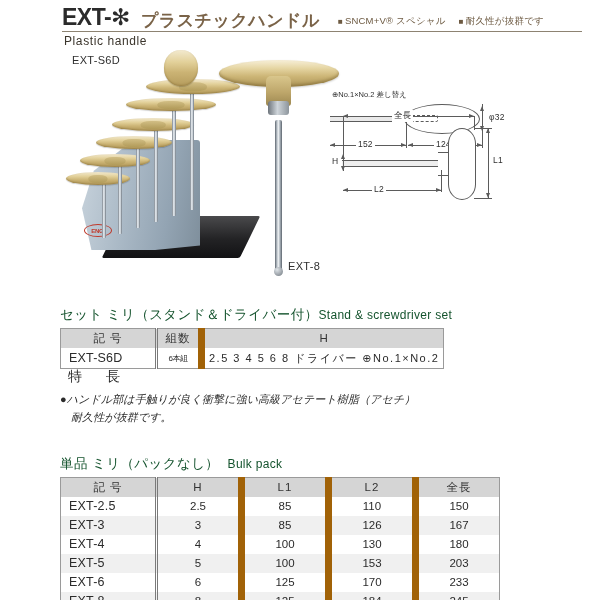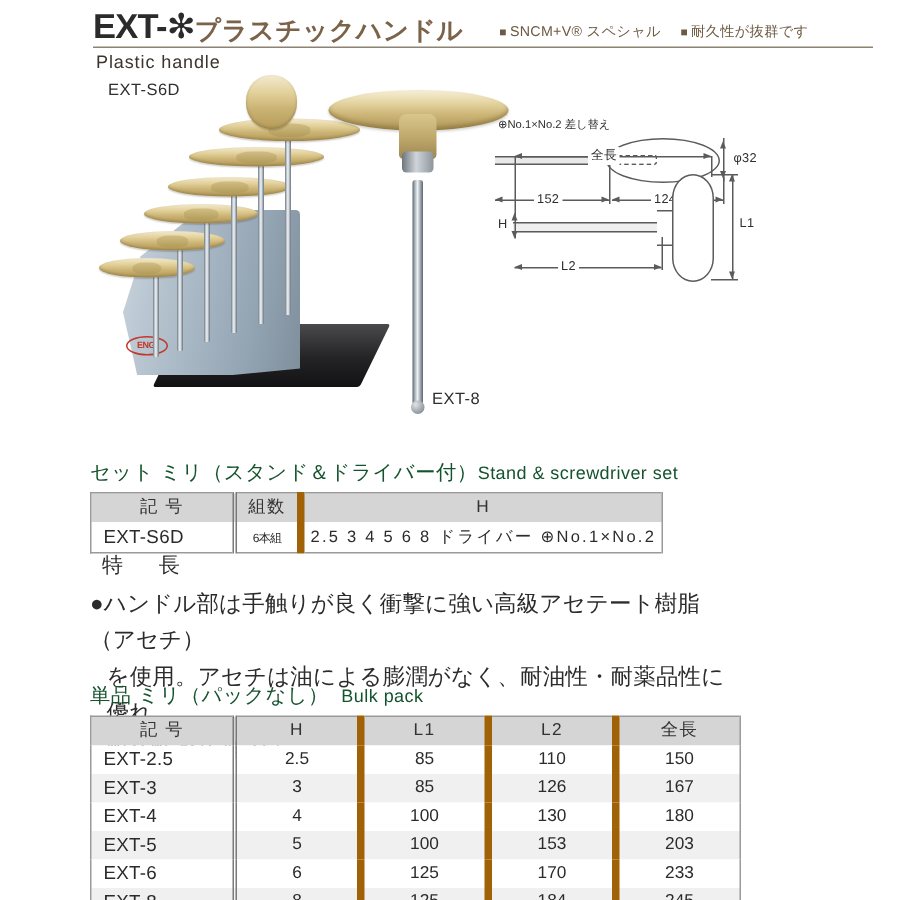--- a/index.html
+++ b/index.html
@@ -7,30 +7,30 @@
     width:600px;height:600px;overflow:hidden;
     background:#ffffff;
     font-family:"Liberation Sans","DejaVu Sans",sans-serif;
     color:#231f20;
     -webkit-font-smoothing:antialiased;
   }
   .page{position:relative;width:600px;height:600px;}
 
   
   .header{position:absolute;left:62px;top:6px;width:520px;}
-  .hdr-row{display:flex;align-items:flex-end;gap:0;}
+  .hdr-row{display:flex;align-items:flex-end;gap:11px;}
   .hdr-code{
     font-size:23px;font-weight:bold;letter-spacing:-0.5px;
     color:#2b2b2b;line-height:1;
   }
   .hdr-jp{
     font-size:17px;font-weight:bold;color:#7a6348;line-height:1;
     letter-spacing:0.5px;
   }
-  .hdr-tags{display:flex;gap:13px;align-items:center;margin-left:24px;padding-bottom:1px;}
+  .hdr-tags{display:flex;gap:13px;align-items:center;margin-left:7px;padding-bottom:1px;}
   .tag{font-size:9.5px;color:#6d5a42;white-space:nowrap;letter-spacing:0.2px;}
   .tag .sq{font-size:8px;margin-right:2px;}
   .hdr-rule{
     position:absolute;left:0;top:25px;width:520px;height:1px;background:#8d8372;
   }
   .hdr-sub{
     position:absolute;left:2px;top:28px;
     font-size:12px;color:#3b352c;letter-spacing:0.6px;
   }
 
@@ -104,21 +104,21 @@
     position:absolute;left:206px;top:28px;width:25px;height:30px;
     background:linear-gradient(180deg,#d9c68c 0%,#bda66a 55%,#9c8750 100%);
     border-radius:5px 5px 3px 3px;
   }
   .big-collar{
     position:absolute;left:208px;top:53px;width:21px;height:14px;border-radius:3px;
     background:linear-gradient(90deg,#6e757c,#cfd5da 45%,#8d959c);
   }
 
   
-  .tech{position:absolute;left:330px;top:78px;width:268px;height:200px;}
+  .tech{position:absolute;left:330px;top:90px;width:268px;height:200px;}
   .tl{position:absolute;background:#5b5b5b;}
   .th{height:1px;}
   .tv{width:1px;}
   .dimtxt{
     position:absolute;font-size:8.5px;color:#2f2f2f;white-space:nowrap;letter-spacing:0.2px;
     background:#fff;padding:0 2px;
   }
   .arrowL,.arrowR{position:absolute;width:0;height:0;border-top:2.5px solid transparent;border-bottom:2.5px solid transparent;}
   .arrowL{border-right:5px solid #5b5b5b;}
   .arrowR{border-left:5px solid #5b5b5b;}
@@ -153,41 +153,41 @@
     position:absolute;left:108px;top:62px;width:16px;height:22px;
     border:1px solid #5b5b5b;border-left:none;background:#fff;border-radius:0 6px 6px 0;
   }
 
   
   .sec{position:absolute;}
   .sec-title{font-size:13.5px;color:#14532d;letter-spacing:0.4px;white-space:nowrap;}
   .sec-title .en{font-size:12px;letter-spacing:0.3px;}
   table{border-collapse:collapse;font-size:11.5px;color:#2b2b2b;}
   table td,table th{
-    border-right:5px solid #a16207;
+    border-right:7px solid #a16207;
     padding:1px 4px;text-align:center;font-weight:normal;white-space:nowrap;
     height:17px;line-height:15px;
   }
   thead th{background:#d5d5d5;color:#333;font-size:11.5px;letter-spacing:1px;}
   .tbl{border-top:1px solid #9a9a9a;border-bottom:1px solid #9a9a9a;border-left:1px solid #9a9a9a;}
   .thick{border-right:3px double #7a7a7a;}
   .lastcol{border-right:1px solid #9a9a9a;}
   .code-cell{text-align:left;padding-left:8px;font-size:12.5px;letter-spacing:0.2px;}
   tbody tr:nth-child(odd) td{background:#ffffff;}
   tbody tr:nth-child(even) td{background:#f0f0f0;}
 
   .set-tbl td{height:18px;}
   .set-tbl .kumi{font-size:8px;letter-spacing:-0.5px;}
   .set-tbl .hcell{letter-spacing:1.5px;font-size:11px;}
 
   
   .feat{position:absolute;left:60px;top:368px;width:430px;}
   .feat-h{font-size:14px;letter-spacing:10px;color:#2b2b2b;margin-left:8px;}
   .feat-body{
-    margin-top:5px;font-size:15px;line-height:1.62;color:#2b2b2b;letter-spacing:0.1px;
+    margin-top:5px;font-size:11px;line-height:1.62;color:#2b2b2b;letter-spacing:0.1px;font-style:italic;
   }
   .feat-body .l2,.feat-body .l3{margin-left:11px;}
 </style>
 </head>
 <body>
 
 <div class="page">
 
   <div class="header">
     <div class="hdr-row">
@@ -340,21 +340,20 @@
           <td class="hcell lastcol">2.5  3  4  5  6  8  ドライバー  ⊕No.1×No.2</td>
         </tr>
       </tbody>
     </table>
   </div>
 
   <div class="feat">
     <div class="feat-h">特 長</div>
     <div class="feat-body">
       <div>●ハンドル部は手触りが良く衝撃に強い高級アセテート樹脂（アセチ）</div>
-      <div class="l2">を使用。アセチは油による膨潤がなく、耐油性・耐薬品性に優れ、</div>
       <div class="l3">耐久性が抜群です。</div>
     </div>
   </div>
 
   <div class="sec" style="left:60px;top:455px;">
     <div class="sec-title">
       <span>単品 ミリ（パックなし）</span>&nbsp;&nbsp;<span class="en">Bulk pack</span>
     </div>
     <table class="tbl" style="margin-top:4px;">
       <thead>

